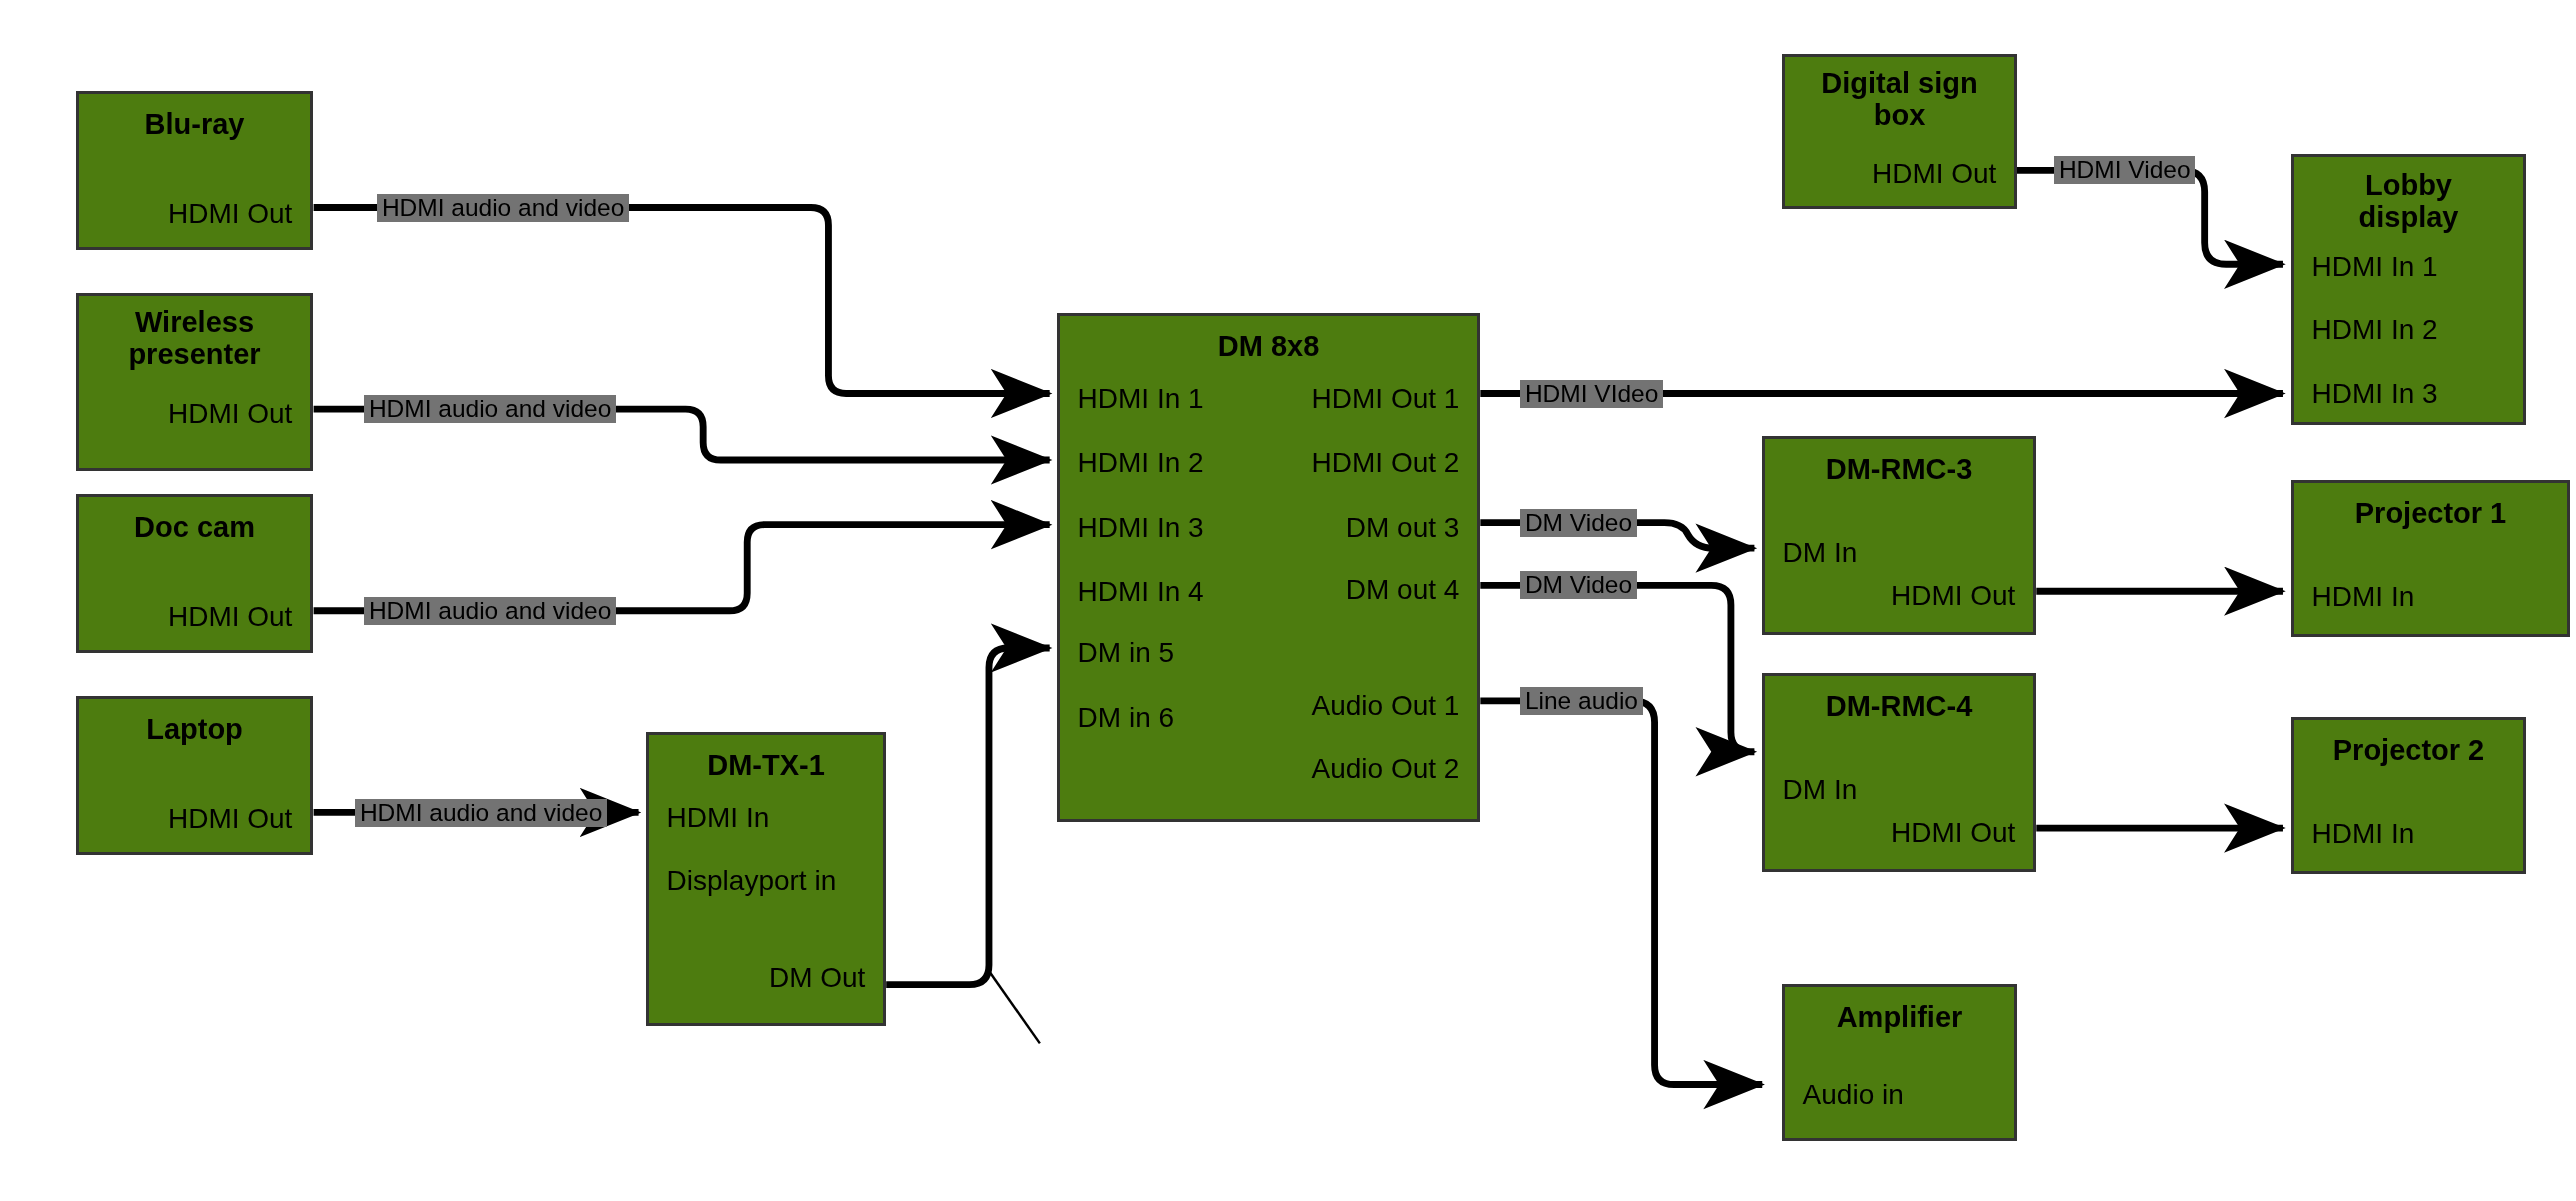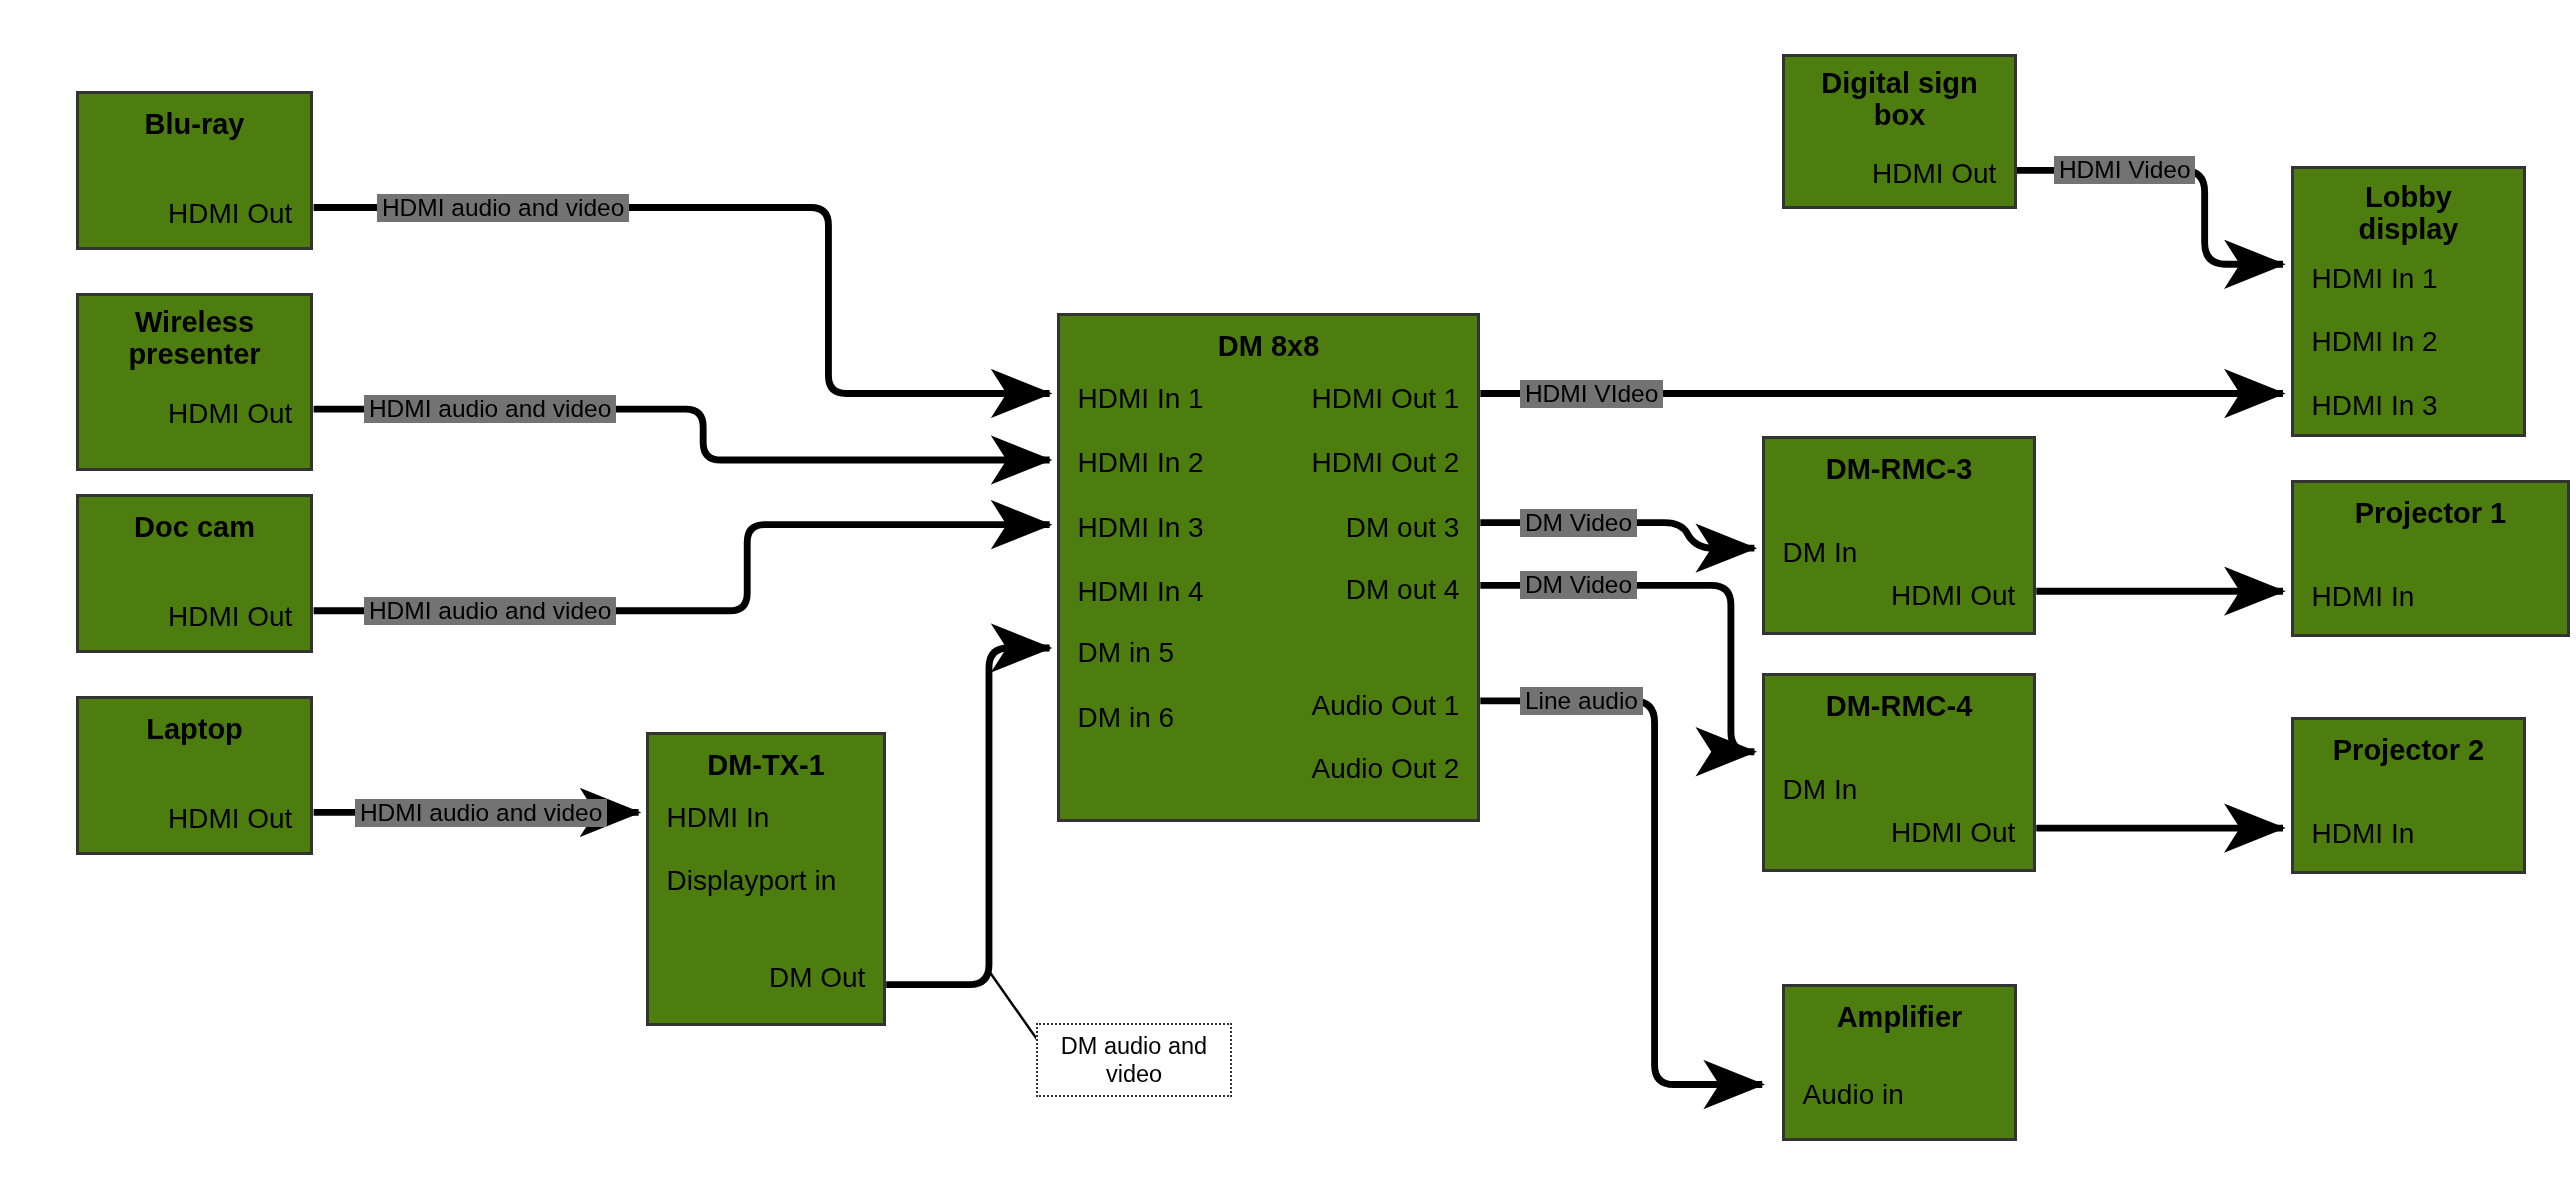--- a/index.html
+++ b/index.html
@@ -157,21 +157,21 @@
     <div class="port right" style="top:374px;">Audio Out 1</div>
     <div class="port right" style="top:437px;">Audio Out 2</div>
   </div>
 
   <div class="node" style="left:1782px; top:54px; width:235px; height:155px;">
     <div class="title" style="margin-top:9.8px;">Digital sign
 box</div>
     <div class="port right" style="top:101px;">HDMI Out</div>
   </div>
 
-  <div class="node" style="left:2291px; top:166px; width:235px; height:271px;">
+  <div class="node" style="left:2291px; top:154px; width:235px; height:271px;">
     <div class="title" style="margin-top:11.7px;">Lobby
 display</div>
     <div class="port left" style="top:94px;">HDMI In 1</div>
     <div class="port left" style="top:157px;">HDMI In 2</div>
     <div class="port left" style="top:221px;">HDMI In 3</div>
   </div>
 
   <div class="node" style="left:1762px; top:436px; width:274px; height:199px;">
     <div class="title" style="margin-top:13.7px;">DM-RMC-3</div>
     <div class="port left" style="top:98px;">DM In</div>
@@ -192,23 +192,20 @@
   <div class="node" style="left:2291px; top:717px; width:235px; height:157px;">
     <div class="title" style="margin-top:13.7px;">Projector 2</div>
     <div class="port left" style="top:98px;">HDMI In</div>
   </div>
 
   <div class="node" style="left:1782px; top:984px; width:235px; height:157px;">
     <div class="title" style="margin-top:13.7px;">Amplifier</div>
     <div class="port left" style="top:92px;">Audio in</div>
   </div>
 
-  <div class="note" style="left:1036px; top:1023px; width:196px; height:74px;">
-    <span>DM audio and video</span>
-  </div>
 
   <div class="edge-label" style="left:377px; top:208px;">HDMI audio and video</div>
 
   <div class="edge-label" style="left:364px; top:409px;">HDMI audio and video</div>
 
   <div class="edge-label" style="left:364px; top:611px;">HDMI audio and video</div>
 
   <div class="edge-label" style="left:355px; top:813px;">HDMI audio and video</div>
 
   <div class="edge-label" style="left:1520px; top:394px;">HDMI VIdeo</div>

